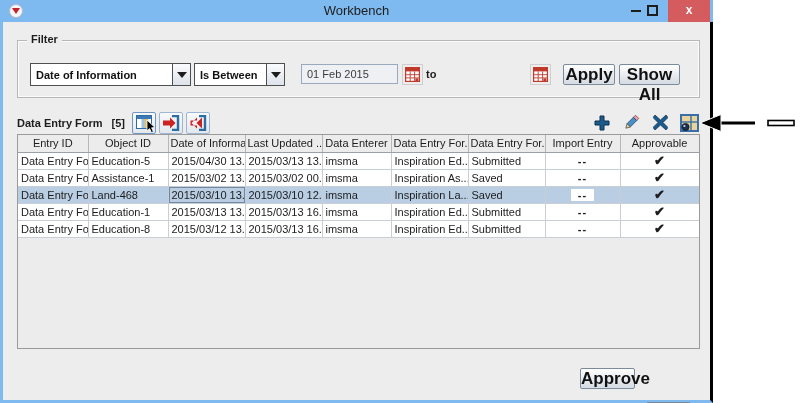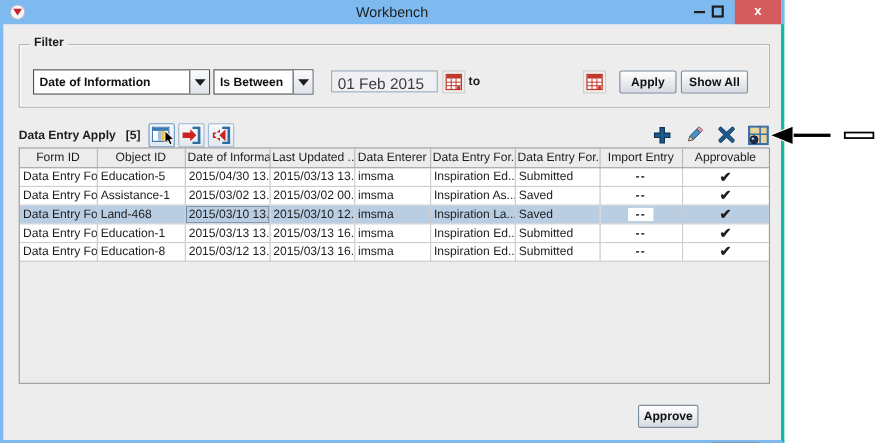--- a/index.html
+++ b/index.html
@@ -3,21 +3,21 @@
 <meta charset="utf-8">
 <style>
   * { margin:0; padding:0; box-sizing:border-box; }
   html,body { width:800px; height:403px; background:#ffffff; overflow:hidden;
               font-family:"Liberation Sans", sans-serif; }
   .stage { position:relative; width:800px; height:403px; }
 
   
   .window { position:absolute; left:0; top:0; width:713px; height:403px;
             background:#ededed;
-            border-left:3px solid #7ebaf0; border-right:3px solid #14b8a6; border-bottom:3px solid #7ebaf0; }
+            border-left:3px solid #7ebaf0; border-right:3px solid #000000; border-bottom:3px solid #7ebaf0; }
   .titlebar { position:absolute; left:-3px; top:0; width:713px; height:22px; background:#7ebaf0; }
   .title-text { position:absolute; left:0; right:0; top:3px; text-align:center;
                 font-size:13px; color:#1d1d1d; }
   .app-icon { position:absolute; left:9px; top:4px; width:14px; height:14px; border-radius:50%;
               background:#f7f7f7; border:1px solid #b9b9c9; }
   .app-icon i { position:absolute; left:2px; top:3px; width:0; height:0;
                 border-left:4px solid transparent; border-right:4px solid transparent;
                 border-top:6px solid #c8202c; }
   .btn-min { position:absolute; left:631px; top:10px; width:10px; height:2px; background:#1d1d1d; }
   .btn-max { position:absolute; left:647px; top:5px; width:11px; height:11px; border:2px solid #1d1d1d; background:transparent; }
@@ -29,27 +29,27 @@
                 border:1px solid #b7b7b7; box-shadow:inset 0 0 0 1px #fbfbfb; }
   .filter-legend { position:absolute; left:24px; top:33px; background:#ededed; padding:0 4px;
                    font-size:11px; font-weight:bold; color:#1d1d1d; }
   .combo { position:absolute; height:23px; border:1px solid #4f4f4f; background:#ffffff; }
   .combo .val { position:absolute; left:5px; top:5px; font-size:11px; font-weight:bold; color:#111; white-space:nowrap; }
   .combo .cbtn { position:absolute; right:0; top:0; bottom:0; width:18px; border-left:1px solid #4f4f4f;
                  background:linear-gradient(#fafbfd,#dde3ea); }
   .combo .cbtn b { position:absolute; left:4px; top:8px; width:0; height:0;
                    border:5px solid transparent; border-top:6px solid #1d1d1d; }
   .datefield { position:absolute; height:20px; background:#eef0f3; border:1px solid #9aaabd;
-               font-size:14px; color:#3c3c3c; padding:3px 4px 0 5px; }
+               font-size:11px; color:#3c3c3c; padding:3px 4px 0 5px; }
   .cal-btn { position:absolute; width:21px; height:21px; background:#ededed; border:1px solid #cfcfcf;
              display:flex; align-items:center; justify-content:center; }
   .to-label { position:absolute; font-size:11px; font-weight:bold; color:#1d1d1d; }
   .swing-btn { position:absolute; height:21px; border:1px solid #7c8b9b; border-radius:2px;
                background:linear-gradient(#ffffff,#d9dee5 90%);
-               font-size:11px; font-weight:bold; color:#111; text-align:center;
+               font-size:17px; font-weight:bold; color:#111; text-align:center;
                font-family:"Liberation Sans", sans-serif; }
 
   
   .list-row { position:absolute; left:14px; top:110px; width:683px; height:25px;
               display:flex; align-items:center; }
   .list-label { font-size:11px; font-weight:bold; color:#1d1d1d; }
   .list-count { font-size:11px; font-weight:bold; color:#1d1d1d; margin-left:9px; }
   .tool-btn { width:24px; height:22px; margin-left:3px; position:relative;
               background:linear-gradient(#f8fafc,#e3e8ee); border:1px solid #9fb6d2; border-radius:2px;
               display:flex; align-items:center; justify-content:center; }
@@ -136,21 +136,21 @@
         <line x1="9.6" y1="4.5" x2="9.6" y2="14" stroke="#c0392b" stroke-width="0.9"></line>
         <line x1="1" y1="7.7" x2="14" y2="7.7" stroke="#c0392b" stroke-width="0.9"></line>
         <line x1="1" y1="10.9" x2="14" y2="10.9" stroke="#c0392b" stroke-width="0.9"></line>
         <rect x="10.4" y="11.4" width="3" height="2.6" fill="#c0392b"></rect>
       </svg>
     </div>
     <button class="swing-btn" style="left:560px; top:64px; width:52px;">Apply</button>
     <button class="swing-btn" style="left:616px; top:64px; width:61px;">Show All</button>
 
     <div class="list-row">
-      <span class="list-label">Data Entry Apply</span>
+      <span class="list-label">Data Entry Form</span>
       <span class="list-count">[5]</span>
 
       <span class="tool-btn first">
         <svg width="17" height="15" viewBox="0 0 17 15">
           <rect x="0.5" y="0.5" width="15" height="13" fill="#ffffff" stroke="#2e6da4"></rect>
           <rect x="1" y="1" width="14" height="3" fill="#3d7ab5"></rect>
           <rect x="5.5" y="4" width="3.4" height="9" fill="#9cc3e6"></rect>
           <rect x="9" y="4" width="3.2" height="9" fill="#f0c040"></rect>
         </svg>
         <span class="cursor-overlay">
@@ -215,21 +215,21 @@
             <col style="width: 77px;">
             <col style="width: 77px;">
             <col style="width: 69px;">
             <col style="width: 77px;">
             <col style="width: 77px;">
             <col style="width: 75px;">
             <col style="width: 79px;">
           </colgroup>
         <thead>
             <tr id="grid-head">
-              <th>Form ID</th>
+              <th>Entry ID</th>
               <th>Object ID</th>
               <th>Date of Informa...</th>
               <th>Last Updated ...</th>
               <th>Data Enterer</th>
               <th>Data Entry For...</th>
               <th>Data Entry For...</th>
               <th>Import Entry</th>
               <th>Approvable</th>
             </tr>
           </thead>

